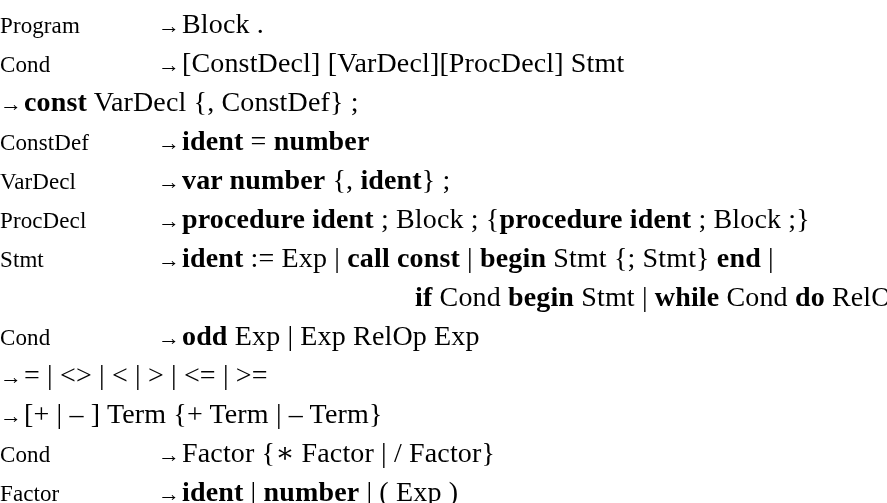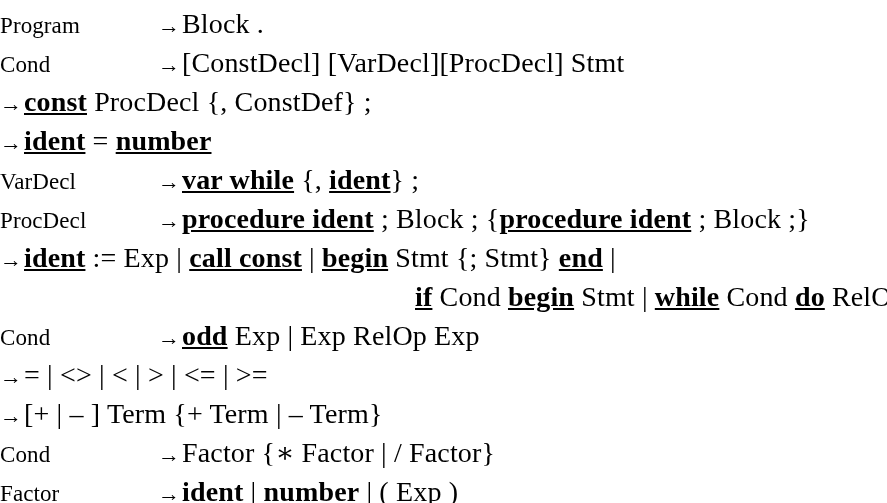--- a/index.html
+++ b/index.html
@@ -55,21 +55,20 @@
     flex: 0 0 158px;
   }
   .rule-row.continuation .rule-arrow {
     flex: 0 0 24px;
   }
   .rule-row.continuation .rule-rhs {
     padding-left: 233px;
   }
   .tok-b {
     font-weight: bold;
-    text-decoration: underline;
   }
   .tok-n {
     font-weight: normal;
   }
 </style>
 </head>
 <body>
 
 <div id="grammar-table">
     <div class="rule-row">
@@ -77,37 +76,39 @@
       <div class="rule-arrow">→</div>
       <div class="rule-rhs"><span class="tok-n">Block .</span></div>
     </div>
     <div class="rule-row">
       <div class="rule-lhs">Cond</div>
       <div class="rule-arrow">→</div>
       <div class="rule-rhs"><span class="tok-n">[ConstDecl] [VarDecl][ProcDecl] Stmt</span></div>
     </div>
     <div class="rule-row">
       <div class="rule-arrow">→</div>
-      <div class="rule-rhs"><span class="tok-b">const</span><span class="tok-n"> ProcDecl {, ConstDef} ;</span></div>
+      <div class="rule-rhs"><span class="tok-b">const</span><span class="tok-n"> VarDecl {, ConstDef} ;</span></div>
     </div>
     <div class="rule-row">
+      <div class="rule-lhs">ConstDef</div>
       <div class="rule-arrow">→</div>
       <div class="rule-rhs"><span class="tok-b">ident</span><span class="tok-n"> = </span><span class="tok-b">number</span></div>
     </div>
     <div class="rule-row">
       <div class="rule-lhs">VarDecl</div>
       <div class="rule-arrow">→</div>
-      <div class="rule-rhs"><span class="tok-b">var while</span><span class="tok-n"> {, </span><span class="tok-b">ident</span><span class="tok-n">} ;</span></div>
+      <div class="rule-rhs"><span class="tok-b">var number</span><span class="tok-n"> {, </span><span class="tok-b">ident</span><span class="tok-n">} ;</span></div>
     </div>
     <div class="rule-row">
       <div class="rule-lhs">ProcDecl</div>
       <div class="rule-arrow">→</div>
       <div class="rule-rhs"><span class="tok-b">procedure ident</span><span class="tok-n"> ; Block ; {</span><span class="tok-b">procedure ident</span><span class="tok-n"> ; Block ;}</span></div>
     </div>
     <div class="rule-row">
+      <div class="rule-lhs">Stmt</div>
       <div class="rule-arrow">→</div>
       <div class="rule-rhs"><span class="tok-b">ident</span><span class="tok-n"> := Exp | </span><span class="tok-b">call const</span><span class="tok-n"> | </span><span class="tok-b">begin</span><span class="tok-n"> Stmt {; Stmt} </span><span class="tok-b">end</span><span class="tok-n"> |</span></div>
     </div>
     <div class="rule-row continuation">
       <div class="rule-lhs"></div>
       <div class="rule-arrow"></div>
       <div class="rule-rhs"><span class="tok-b">if</span><span class="tok-n"> Cond </span><span class="tok-b">begin</span><span class="tok-n"> Stmt | </span><span class="tok-b">while</span><span class="tok-n"> Cond </span><span class="tok-b">do</span><span class="tok-n"> RelOp | ε</span></div>
     </div>
     <div class="rule-row">
       <div class="rule-lhs">Cond</div>

